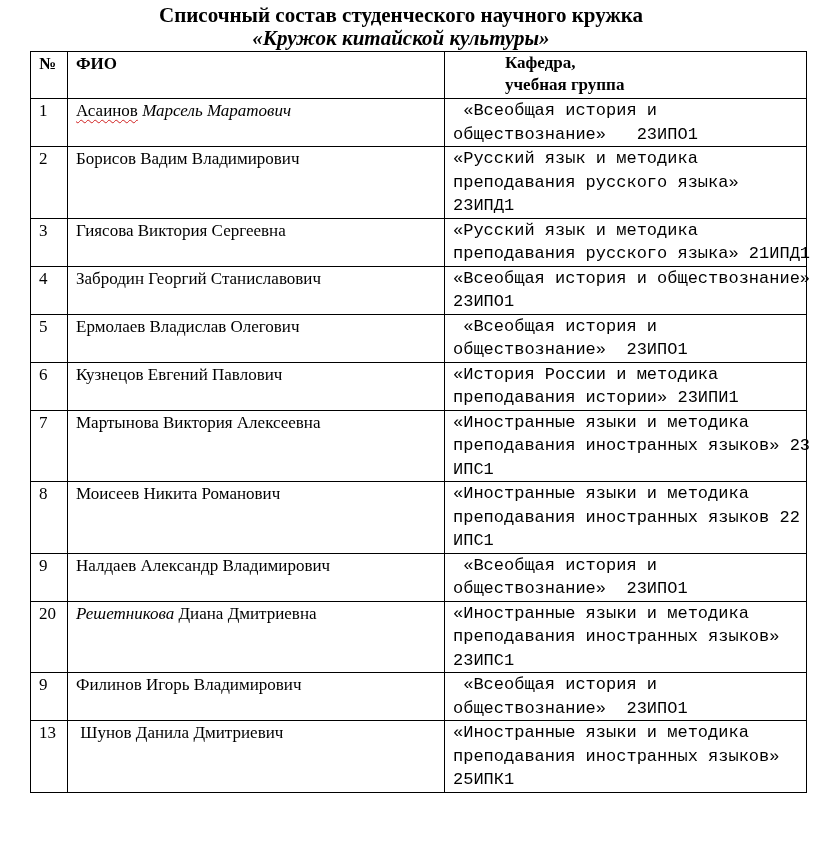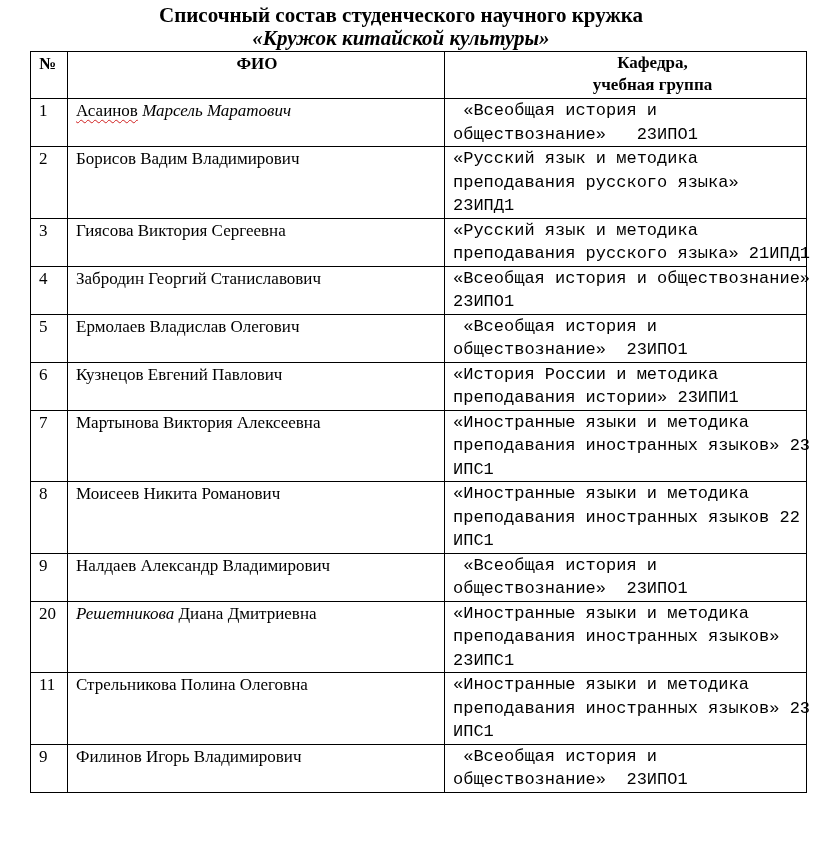--- a/index.html
+++ b/index.html
@@ -40,21 +40,21 @@
     }
     table.roster td, table.roster th {
       border: 1.5px solid #000000;
       vertical-align: top;
       padding: 0 6px 0 8px;
       text-align: left;
       font-weight: normal;
     }
     table.roster th {
       font-weight: bold;
-      text-align: center;
+      text-align: left;
       padding-top: 0;
     }
     col.c-num { width: 37px; }
     col.c-name { width: 377px; }
     col.c-dept { width: 362px; }
 
     .hdr-num { text-align: left !important; padding-left: 8px !important; }
     .hdr-dept { padding-left: 60px !important; line-height: 22px; }
 
     .cell-num { padding-left: 8px !important; padding-top: 0; }
@@ -183,34 +183,34 @@
   <tr style="height: 71px;">
     <td class="cell-num"><span>20</span></td>
     <td class="cell-name"><span style="white-space: pre; font-style: italic;">Решетникова</span><span style="white-space: pre;"> Диана Дмитриевна</span></td>
     <td class="cell-dept">
       <div style="white-space:pre">«Иностранные языки и методика</div>
       <div style="white-space:pre">преподавания иностранных языков»</div>
       <div style="white-space:pre">23ИПС1</div>
     </td>
   </tr>
 
-  <tr style="height: 71px;">
-    <td class="cell-num"><span>11</span></td>
-    <td class="cell-name"><span style="white-space: pre;">Стрельникова</span><span style="white-space: pre;"> Полина Олеговна</span></td>
-    <td class="cell-dept">
-      <div style="white-space:pre">«Иностранные языки и методика</div>
-      <div style="white-space:pre">преподавания иностранных языков» 23</div>
-      <div style="white-space:pre">ИПС1</div>
-    </td>
-  </tr>
 
   <tr style="height: 48px;">
     <td class="cell-num"><span>9</span></td>
     <td class="cell-name"><span style="white-space: pre;">Филинов</span><span style="white-space: pre;"> Игорь Владимирович</span></td>
     <td class="cell-dept">
       <div style="white-space:pre"> «Всеобщая история и</div>
       <div style="white-space:pre">обществознание»  23ИПО1</div>
       <div style="white-space:pre"></div>
     </td>
   </tr>
 
+  <tr style="height: 71px;">
+    <td class="cell-num"><span>13</span></td>
+    <td class="cell-name"><span style="white-space: pre;"> Шунов</span><span style="white-space: pre;"> Данила Дмитриевич</span></td>
+    <td class="cell-dept">
+      <div style="white-space:pre">«Иностранные языки и методика</div>
+      <div style="white-space:pre">преподавания иностранных языков»</div>
+      <div style="white-space:pre">25ИПК1</div>
+    </td>
+  </tr>
 </tbody>
 </table>
 
 </body></html>

